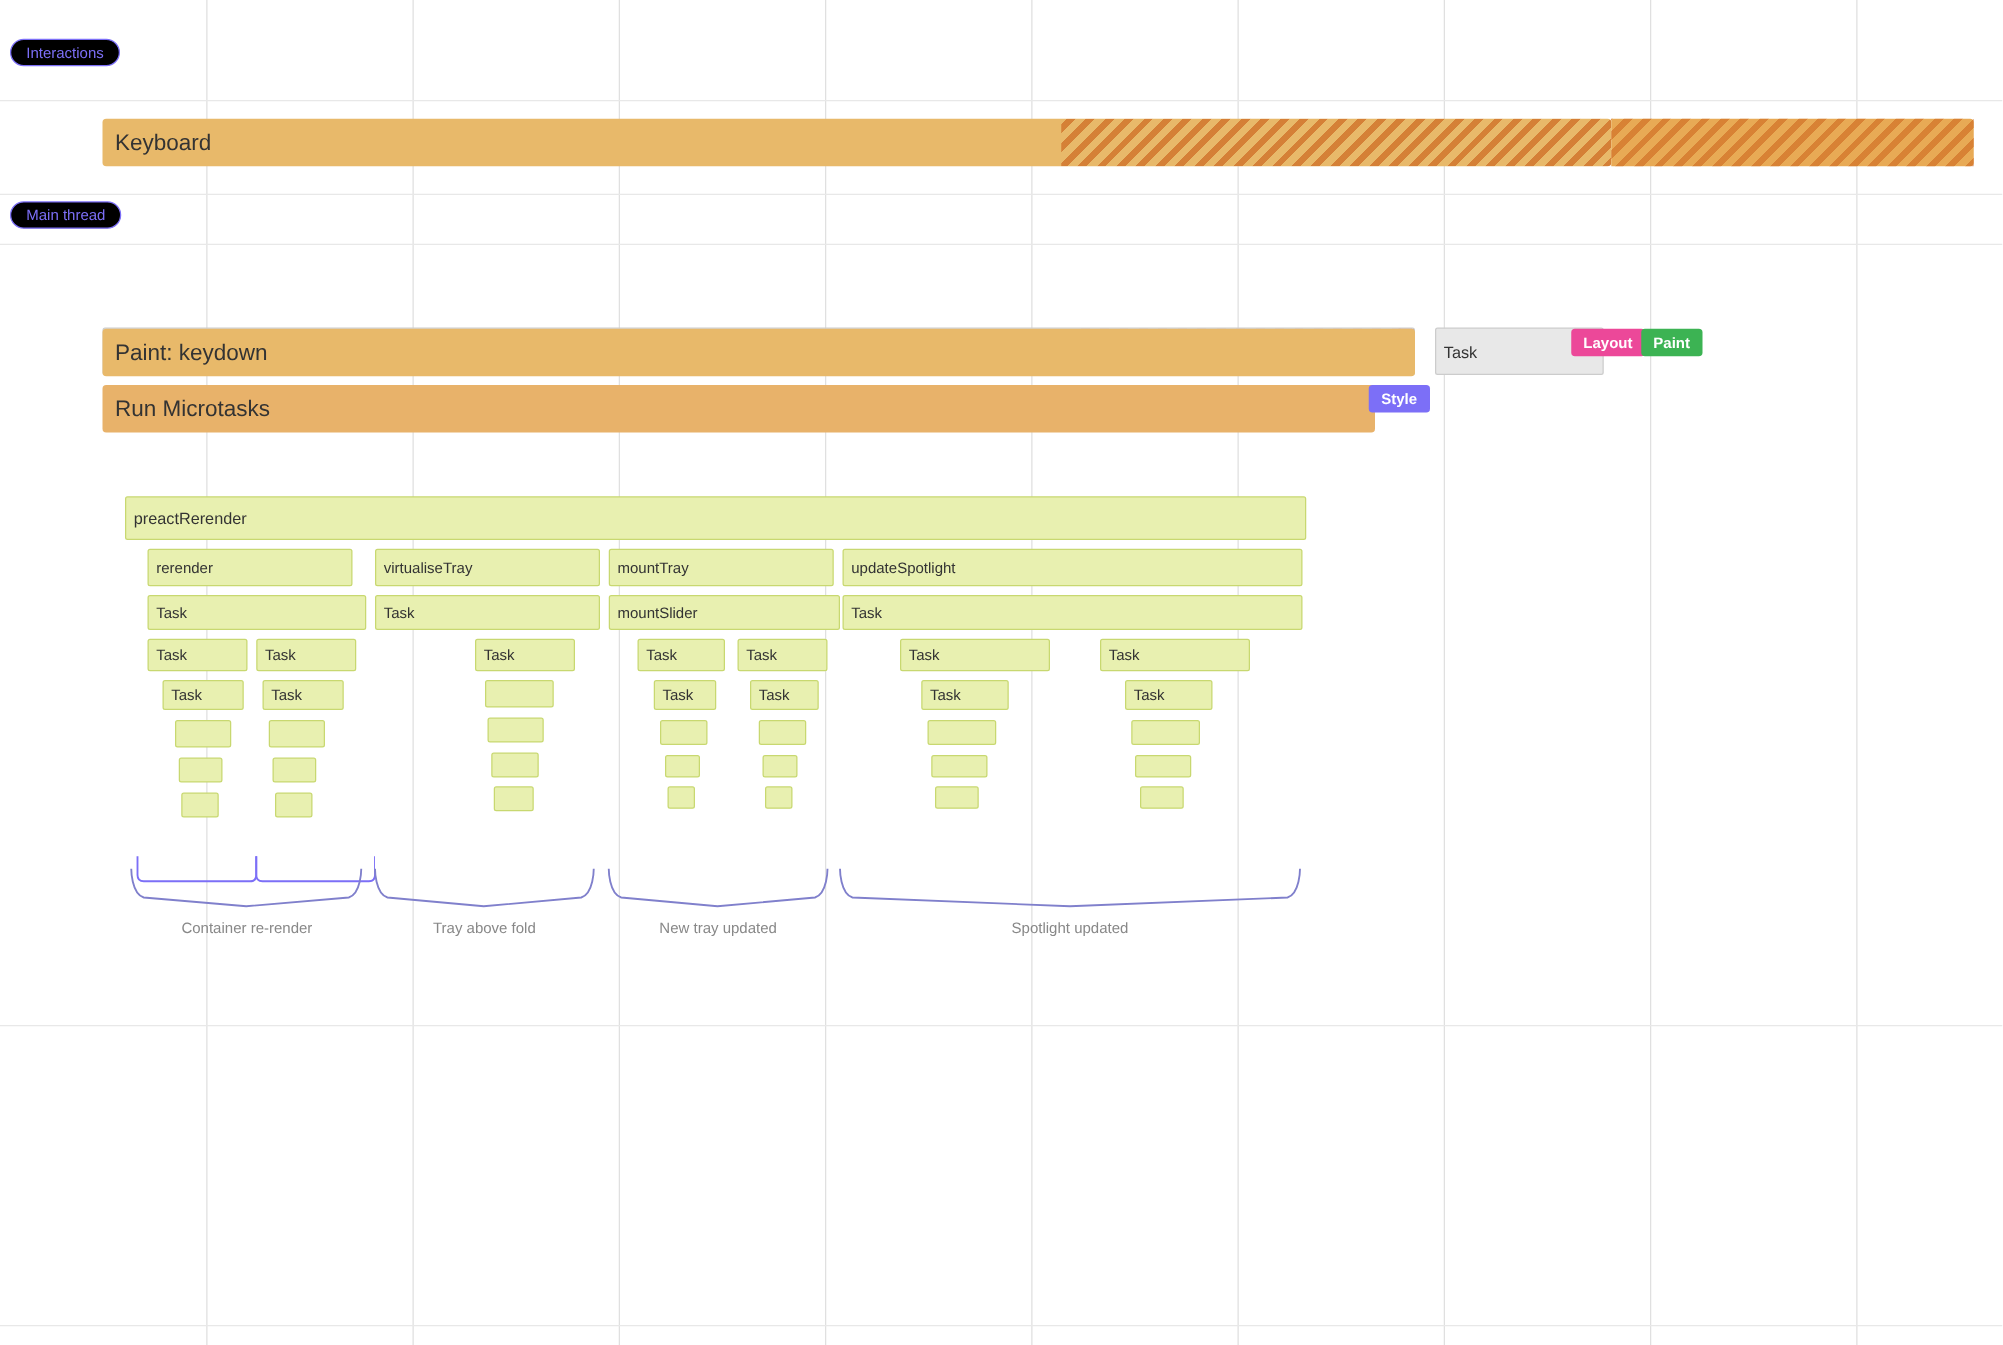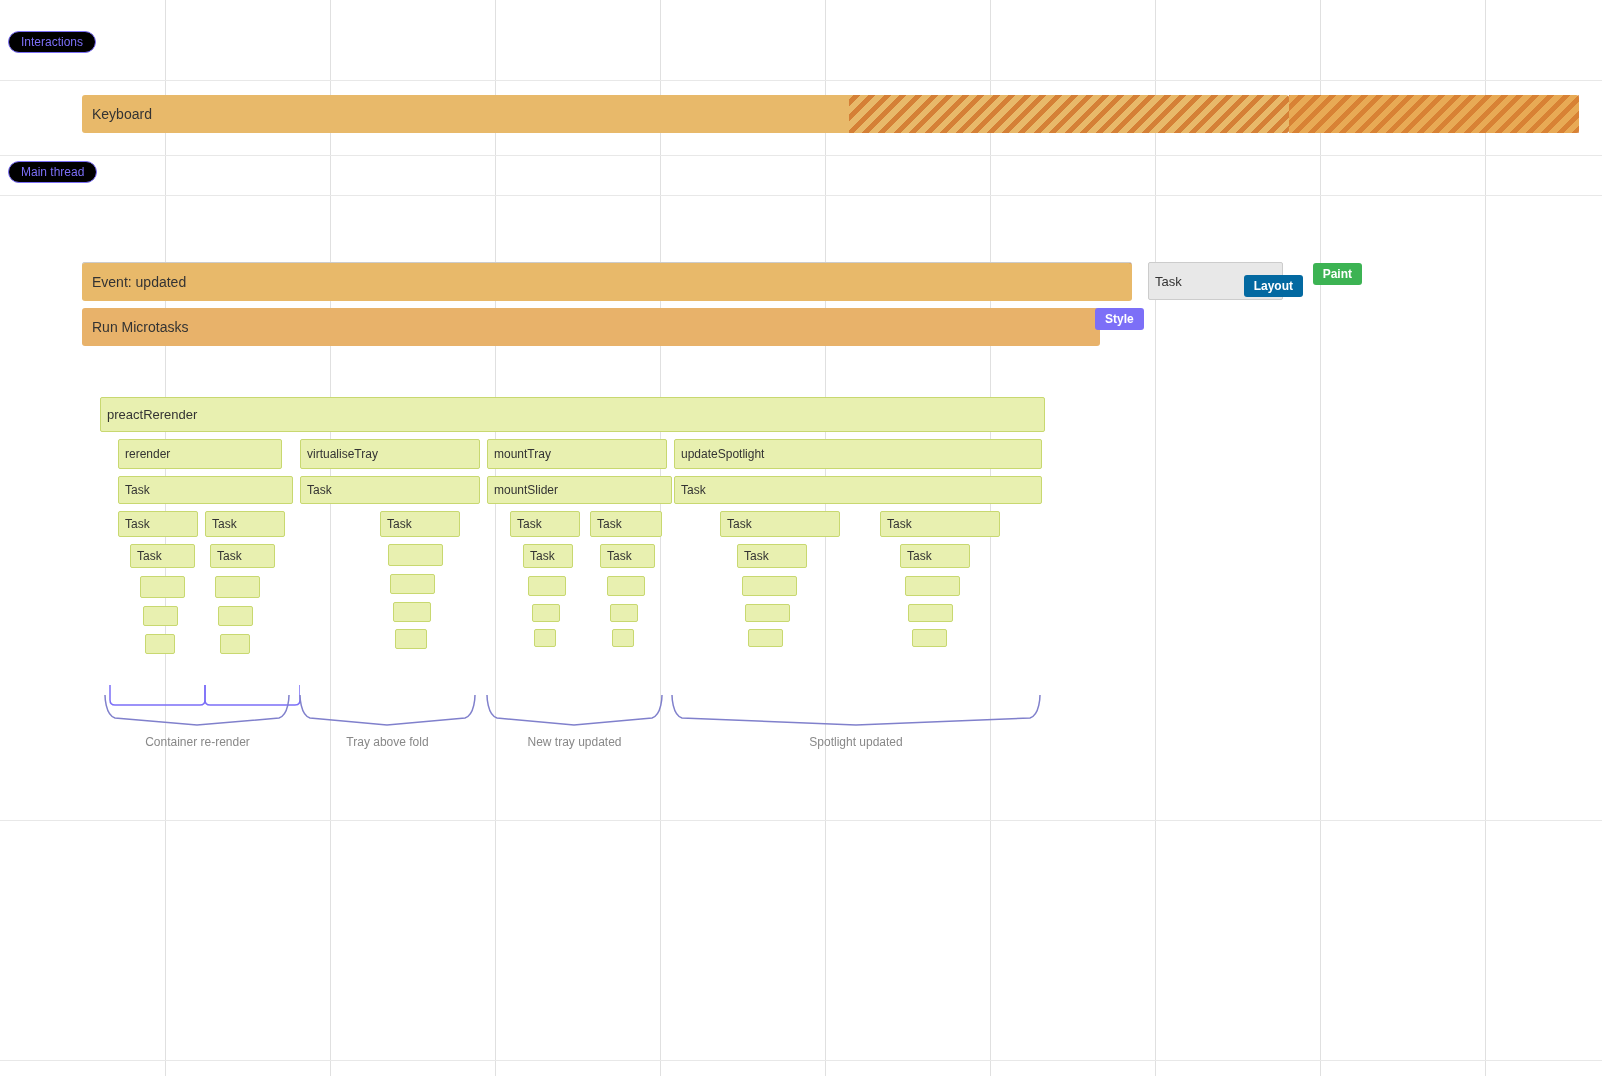--- a/index.html
+++ b/index.html
@@ -54,21 +54,21 @@
     }
 
     
     .bar {
       position: absolute;
       border-radius: 3px;
       display: flex;
       align-items: center;
       padding-left: 10px;
       font-weight: 500;
-      font-size: 14px;
+      font-size: 18px;
       overflow: hidden;
     }
 
     
     .hatch {
       position: absolute;
       top: 0; bottom: 0; right: 0;
       background-image: repeating-linear-gradient(
         -45deg,
         rgba(220, 80, 20, 0.55) 0px,
@@ -154,30 +154,30 @@
 
     <div style="position:absolute; right:0; top:0; bottom:0; width:270px; background-image: repeating-linear-gradient(-45deg, rgba(220,30,30,0.5) 0px, rgba(220,30,30,0.5) 5px, transparent 5px, transparent 11px);"></div>
 
     <div style="position:absolute; right:0; top:0; bottom:0; width:12px; background:#cc2222; border-radius:0 2px 2px 0;"></div>
   </div>
 
   <div class="task-block" style="left: 1148px; top: 218px; width: 135px; height: 38px; font-size:13px;">
     <span>Task</span>
   </div>
 
-  <div class="side-badge" style="right: 299px; top: 263px; background: #0369a1; margin-top: 12px;">
+  <div class="side-badge" style="right: 286px; top: 263px; background: #ec4899;">
     <span>Layout</span>
   </div>
 
   <div class="side-badge" style="right: 240px; top: 263px; background: #3cb353;">
     <span>Paint</span>
   </div>
 
   <div class="bar" style="left: 82px; top: 263px; width: 1050px; height: 38px; background: #e8b96a; color: #333;">
-    <span>Event: updated</span>
+    <span>Paint: keydown</span>
   </div>
 
   <div class="bar" style="left: 82px; top: 308px; width: 1018px; height: 38px; background: #e8b26a; color: #333;">
     <span>Run Microtasks</span>
   </div>
 
   <div class="side-badge" style="left: 1095px; top: 308px; background: #7c6ff7;">
     <span>Style</span>
   </div>
 

